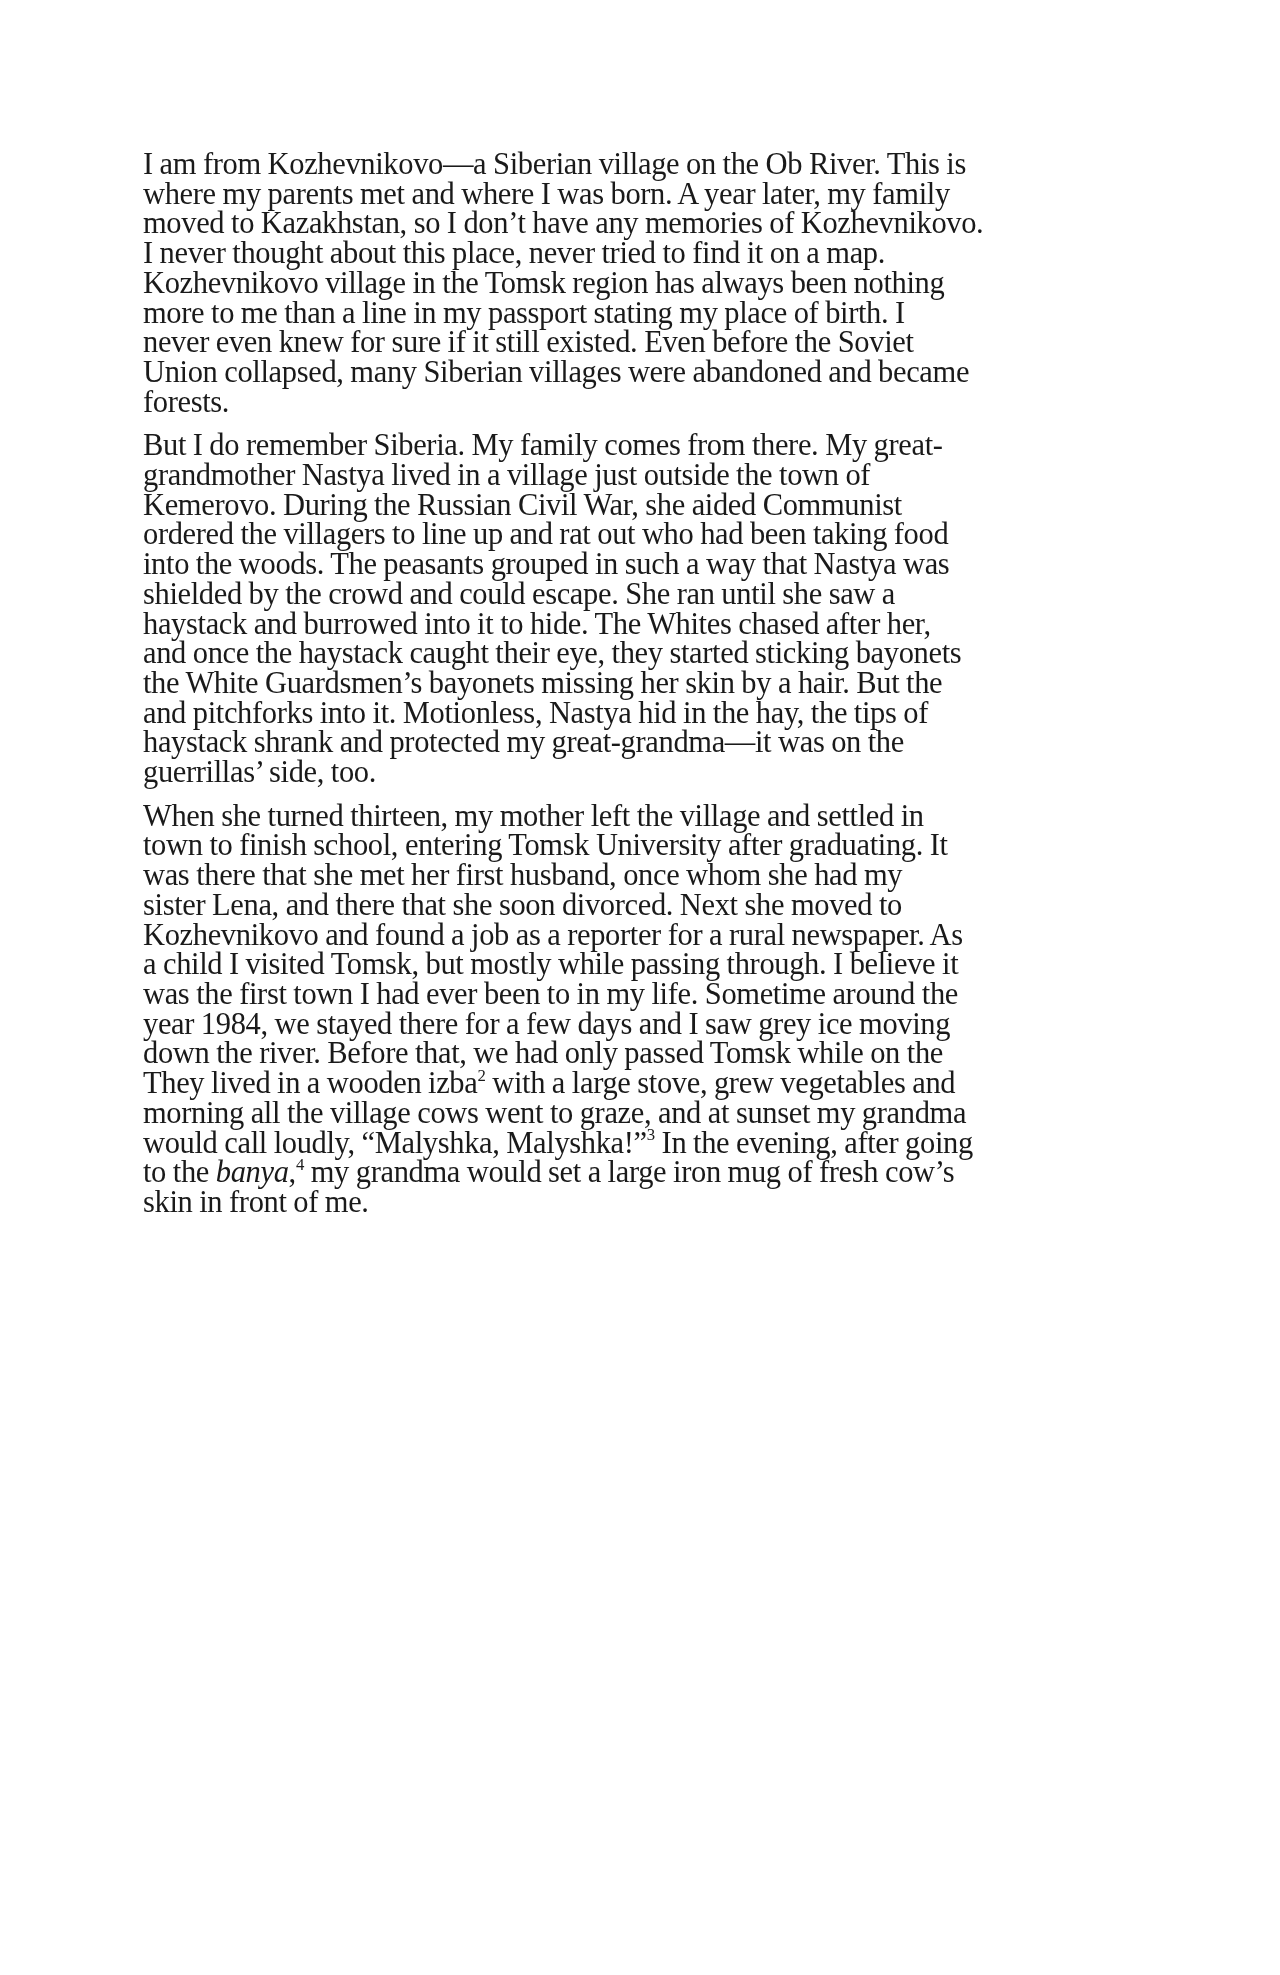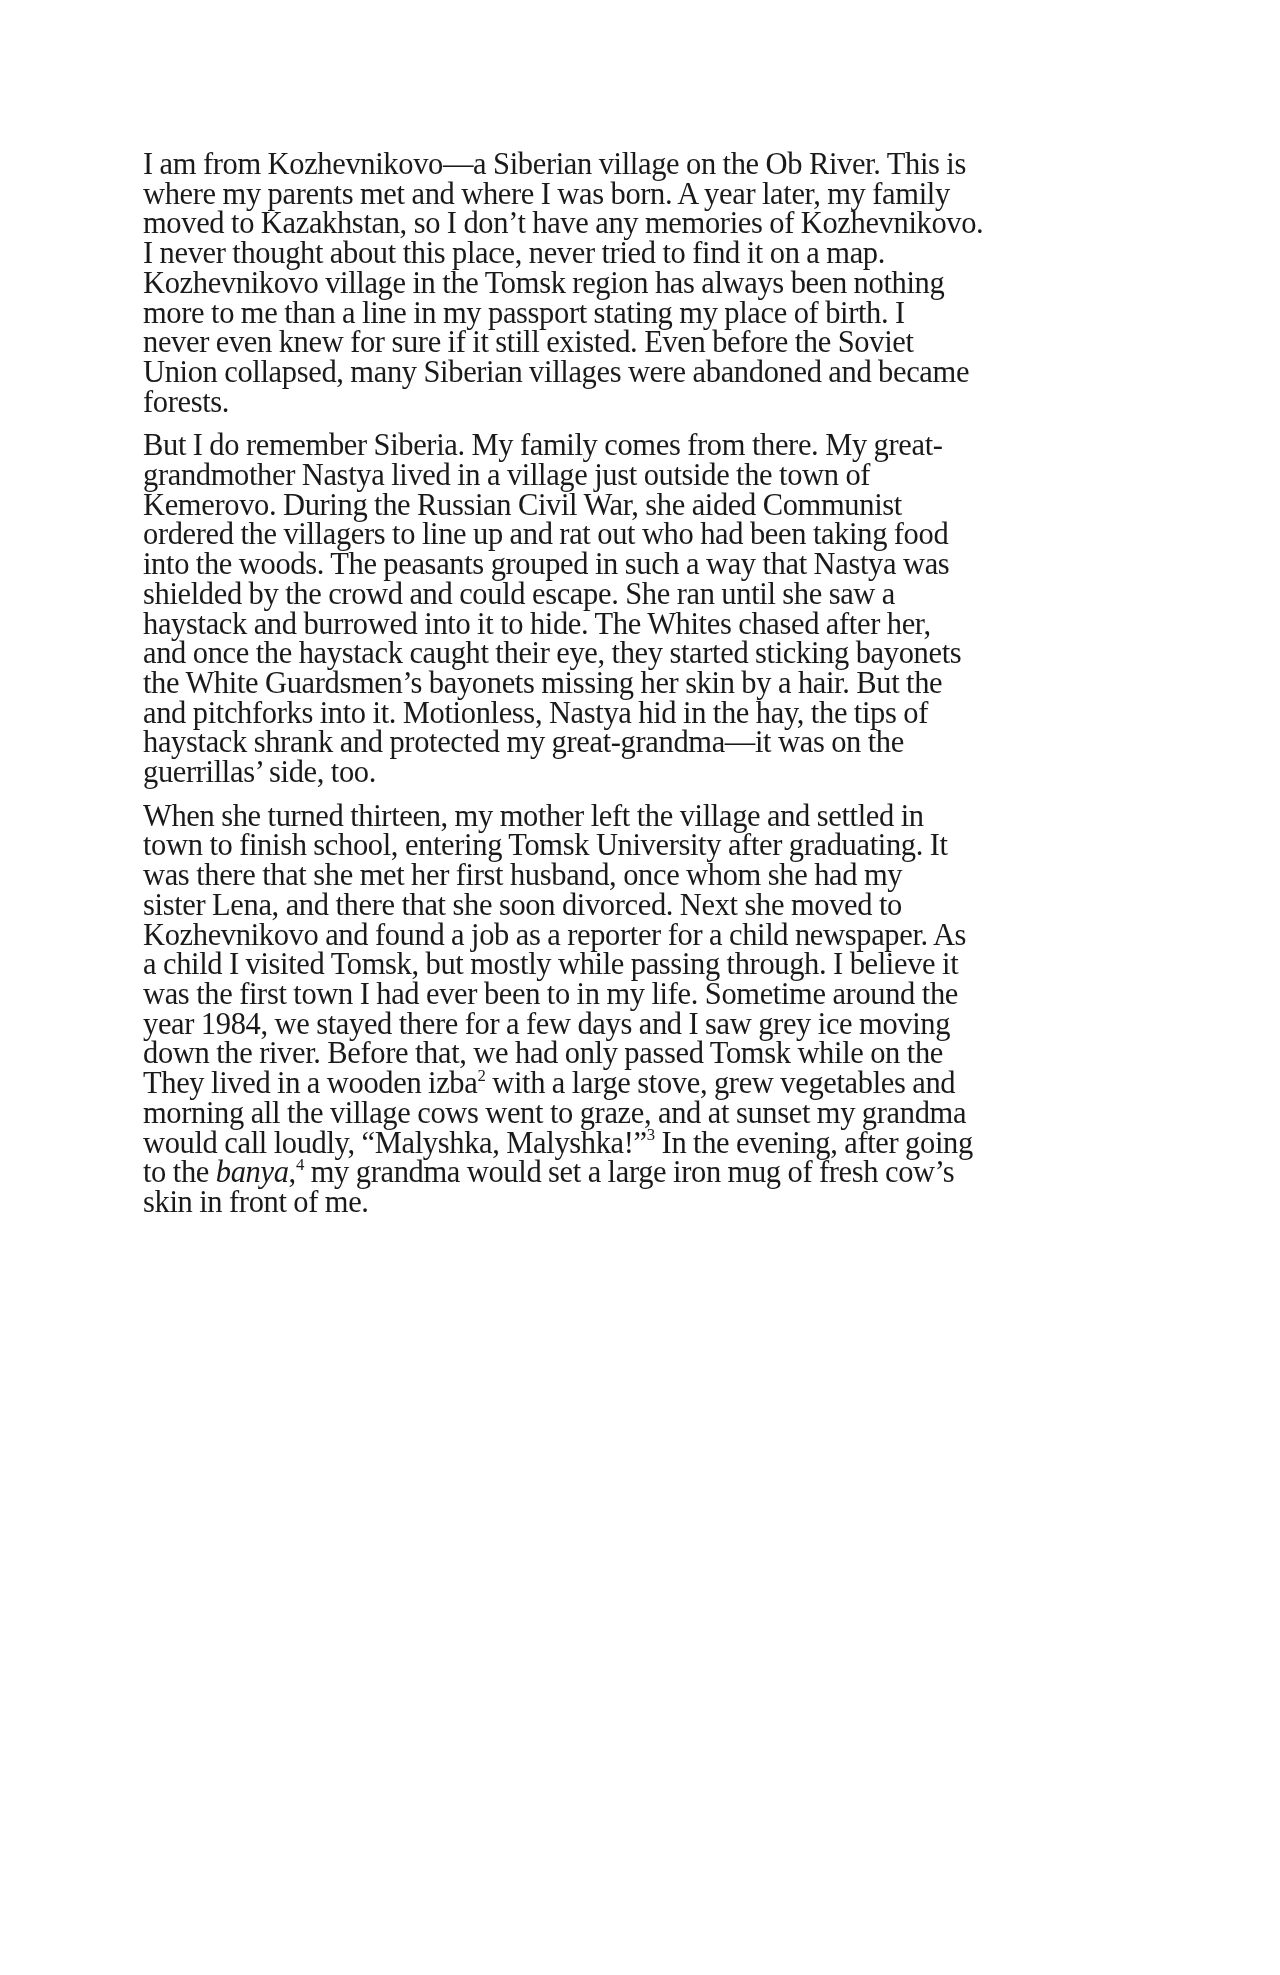--- a/index.html
+++ b/index.html
@@ -52,21 +52,21 @@
     <span class="line">and pitchforks into it. Motionless, Nastya hid in the hay, the tips of</span>
     <span class="line">haystack shrank and protected my great-grandma—it was on the</span>
     <span class="line">guerrillas’ side, too.</span>
   </p>
 
   <p class="para">
     <span class="line">When she turned thirteen, my mother left the village and settled in</span>
     <span class="line">town to finish school, entering Tomsk University after graduating. It</span>
     <span class="line">was there that she met her first husband, once whom she had my</span>
     <span class="line">sister Lena, and there that she soon divorced. Next she moved to</span>
-    <span class="line">Kozhevnikovo and found a job as a reporter for a child newspaper. As</span>
+    <span class="line">Kozhevnikovo and found a job as a reporter for a rural newspaper. As</span>
     <span class="line">a child I visited Tomsk, but mostly while passing through. I believe it</span>
     <span class="line">was the first town I had ever been to in my life. Sometime around the</span>
     <span class="line">year 1984, we stayed there for a few days and I saw grey ice moving</span>
     <span class="line">down the river. Before that, we had only passed Tomsk while on the</span>
     <span class="line"><span>They lived in a wooden izba</span><sup>2</sup><span> with a large stove, grew vegetables and</span></span>
     <span class="line">morning all the village cows went to graze, and at sunset my grandma</span>
     <span class="line"><span>would call loudly, “Malyshka, Malyshka!”</span><sup>3</sup><span> In the evening, after going</span></span>
     <span class="line"><span>to the </span><em>banya</em><span>,</span><sup>4</sup><span> my grandma would set a large iron mug of fresh cow’s</span></span>
     <span class="line">skin in front of me.</span>
   </p>

